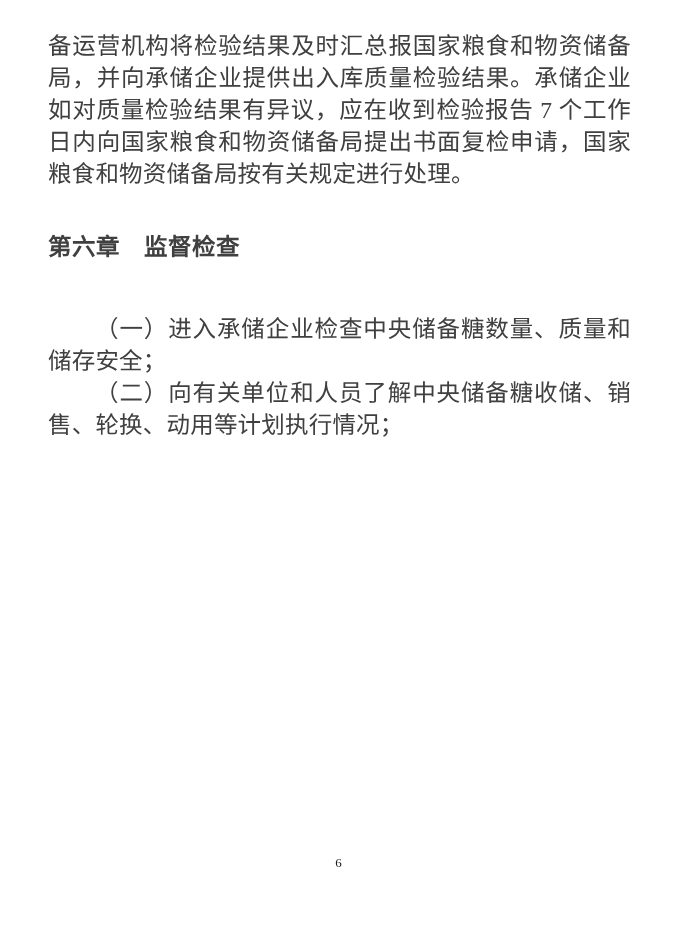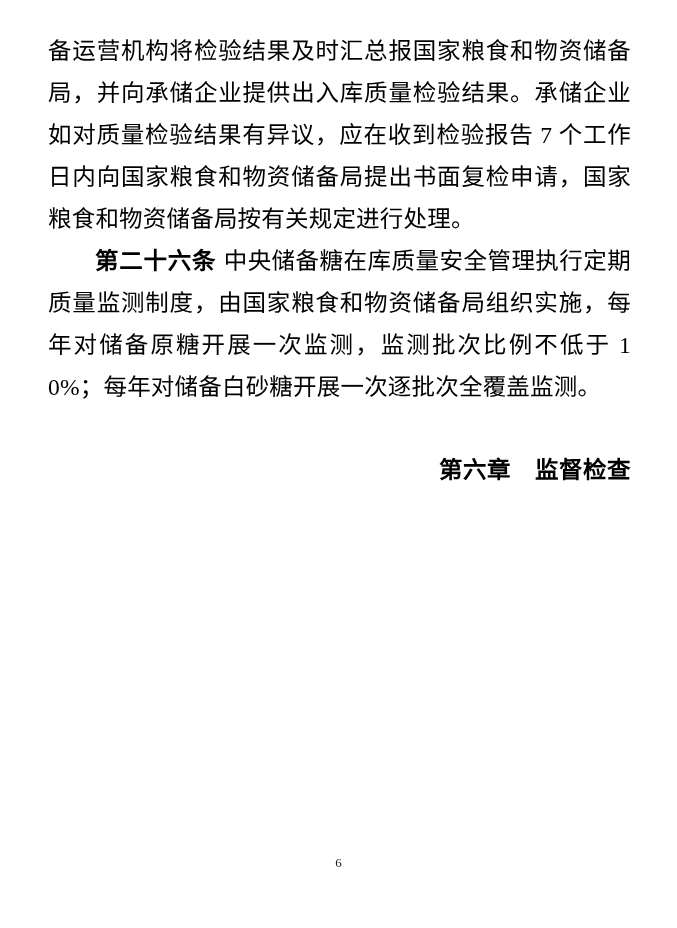--- a/index.html
+++ b/index.html
@@ -25,22 +25,22 @@
     top: 30px;
     width: 583px;
   }
 
   
   .para,
   .chapter-heading,
   .list-item {
     font-family: "Liberation Serif", "DejaVu Serif", serif;
     font-size: 23.5px;
-    line-height: 42px;
-    color: #000000;
+    line-height: 32px;
+    color: #404040;
     text-align: justify;
     text-justify: inter-ideograph;
     letter-spacing: 0.2px;
     margin: 0;
     word-break: break-all;
   }
 
   
   .para.continuation {
     text-indent: 0;
@@ -63,21 +63,21 @@
   .marker-gap {
     display: inline-block;
     width: 7px;
   }
 
   
   .chapter-heading {
     font-family: Liberation Sans, sans-serif;
     font-weight: bold;
     font-size: 23.5px;
-    text-align: right;
+    text-align: left;
     text-indent: 0;
     letter-spacing: 0.5px;
     margin: 41px 0 50px 0;
   }
   .chapter-gap {
     display: inline-block;
     width: 24px;
   }
 
   
@@ -97,29 +97,28 @@
 </style>
 </head>
 <body>
 
 <div class="page">
 
   <div class="content">
 
     <p class="para continuation">备运营机构将检验结果及时汇总报国家粮食和物资储备局，并向承储企业提供出入库质量检验结果。承储企业如对质量检验结果有异议，应在收到检验报告 7 个工作日内向国家粮食和物资储备局提出书面复检申请，国家粮食和物资储备局按有关规定进行处理。</p>
 
-    <p class="para indent">
-      <span class="article-marker">第二十六条</span><span class="marker-gap"></span><span>中央储备糖在库质量安全管理执行定期质量监测制度，由国家粮食和物资储备局组织实施，每年对储备原糖开展一次监测，监测批次比例不低于 10%；每年对储备白砂糖开展一次逐批次全覆盖监测。</span>
-    </p>
 
     <h2 class="chapter-heading">
       <span>第六章</span><span class="chapter-gap"></span><span>监督检查</span>
     </h2>
 
 
+    <p class="list-item">（一）进入承储企业检查中央储备糖数量、质量和储存安全；</p>
 
+    <p class="list-item">（二）向有关单位和人员了解中央储备糖收储、销售、轮换、动用等计划执行情况；</p>
 
 
   </div>
 
   <div class="page-number">6</div>
 
 </div>
 
 </body></html>

